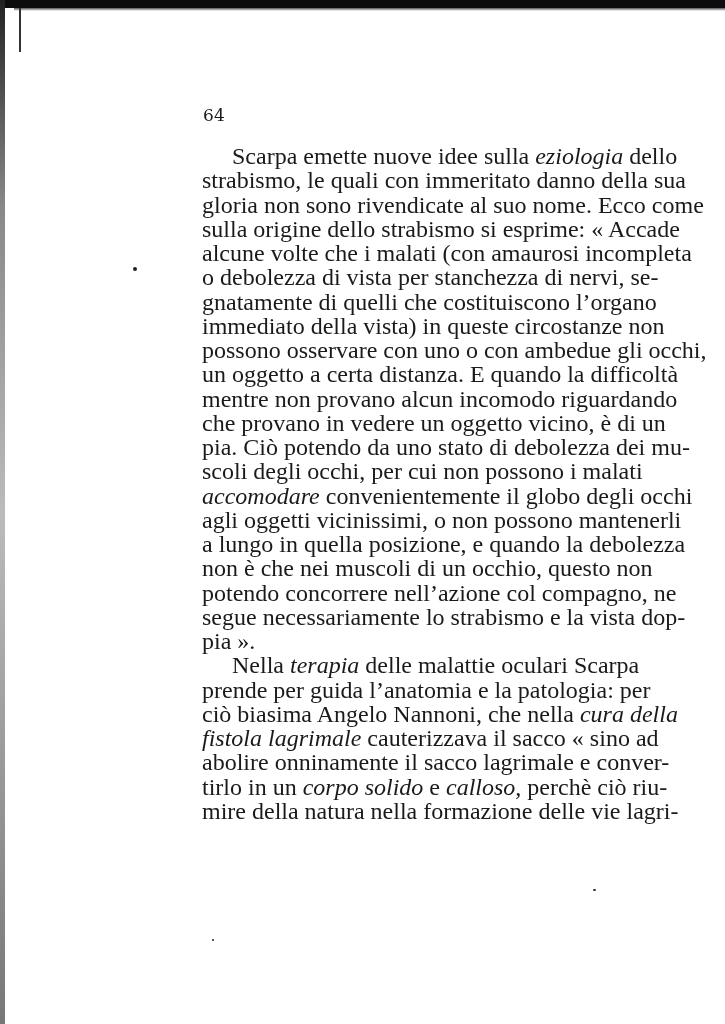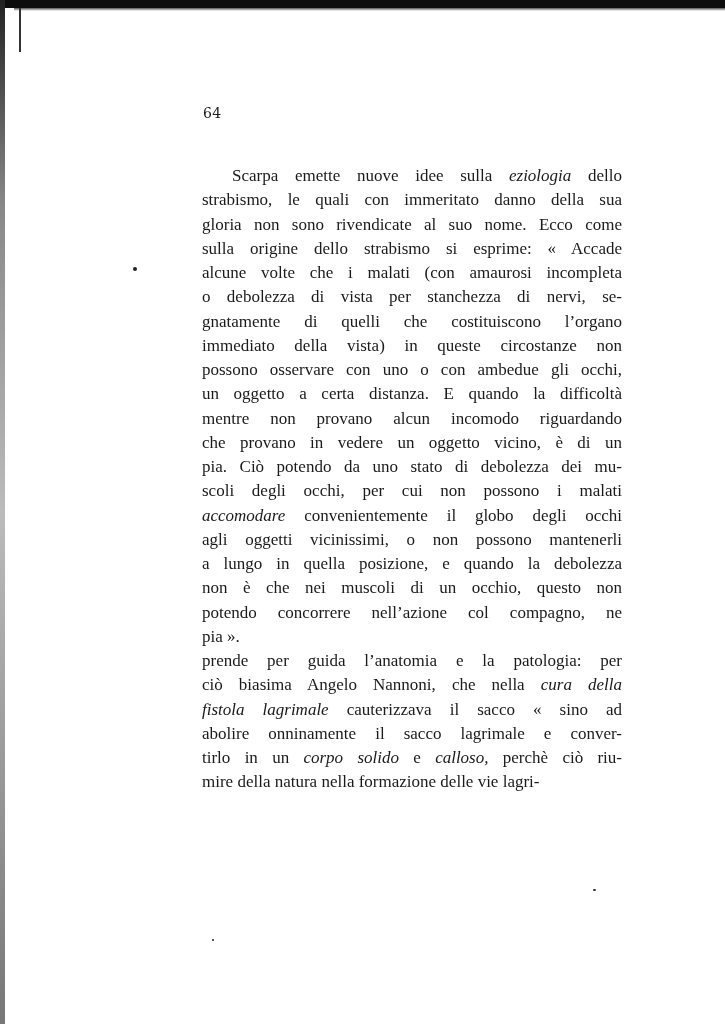--- a/index.html
+++ b/index.html
@@ -16,26 +16,26 @@
   }
   .left-edge {
     position: absolute; left: 0; top: 0; width: 5px; height: 1024px;
     background: linear-gradient(#222 0%, #888 20%, #bbb 50%, #777 100%);
   }
   .left-mark {
     position: absolute; left: 19px; top: 8px; width: 2px; height: 44px; background: #333;
   }
   .page-number {
     position: absolute; left: 203px; top: 105px;
-    font-size: 14px; letter-spacing: 0.3px;
+    font-size: 17px; letter-spacing: 0.3px;
   }
   .text-block {
     position: absolute; left: 202px; top: 144px; width: 420px;
     font-family: "Liberation Serif", serif;
-    font-size: 17px; line-height: 24.25px; margin-top: 20px;
+    font-size: 24px; line-height: 24.25px;
   }
   .line {
     display: block; white-space: nowrap; text-align: justify; text-align-last: justify;
     height: 24.25px;
   }
   .line.last { text-align-last: left; }
   .line.indent { padding-left: 30px; }
   .line i { font-style: italic; }
   .speck { position: absolute; background: #222; border-radius: 50%; }
 </style>
@@ -63,23 +63,25 @@
       <span class="line"><span>un oggetto a certa distanza. E quando la difficoltà</span></span>
       <span class="line"><span>mentre non provano alcun incomodo riguardando</span></span>
       <span class="line"><span>che provano in vedere un oggetto vicino, è di un</span></span>
       <span class="line"><span>pia. Ciò potendo da uno stato di debolezza dei mu-</span></span>
       <span class="line"><span>scoli degli occhi, per cui non possono i malati</span></span>
       <span class="line"><i>accomodare</i><span> convenientemente il globo degli occhi</span></span>
       <span class="line"><span>agli oggetti vicinissimi, o non possono mantenerli</span></span>
       <span class="line"><span>a lungo in quella posizione, e quando la debolezza</span></span>
       <span class="line"><span>non è che nei muscoli di un occhio, questo non</span></span>
       <span class="line"><span>potendo concorrere nell’azione col compagno, ne</span></span>
+      <span class="line"><span>segue necessariamente lo strabismo e la vista dop-</span></span>
       <span class="line last"><span>pia ».</span></span>
     </div>
     <div>
+      <span class="line indent"><span>Nella </span><i>terapia</i><span> delle malattie oculari Scarpa</span></span>
       <span class="line"><span>prende per guida l’anatomia e la patologia: per</span></span>
       <span class="line"><span>ciò biasima Angelo Nannoni, che nella </span><i>cura della</i></span>
       <span class="line"><i>fistola lagrimale</i><span> cauterizzava il sacco « sino ad</span></span>
       <span class="line"><span>abolire onninamente il sacco lagrimale e conver-</span></span>
       <span class="line"><span>tirlo in un </span><i>corpo solido</i><span> e </span><i>calloso,</i><span> perchè ciò riu-</span></span>
       <span class="line last"><span>mire della natura nella formazione delle vie lagri-</span></span>
     </div>
   </div>
 
 <div class="speck" style="left:133px;top:267px;width:4px;height:4px;"></div>

